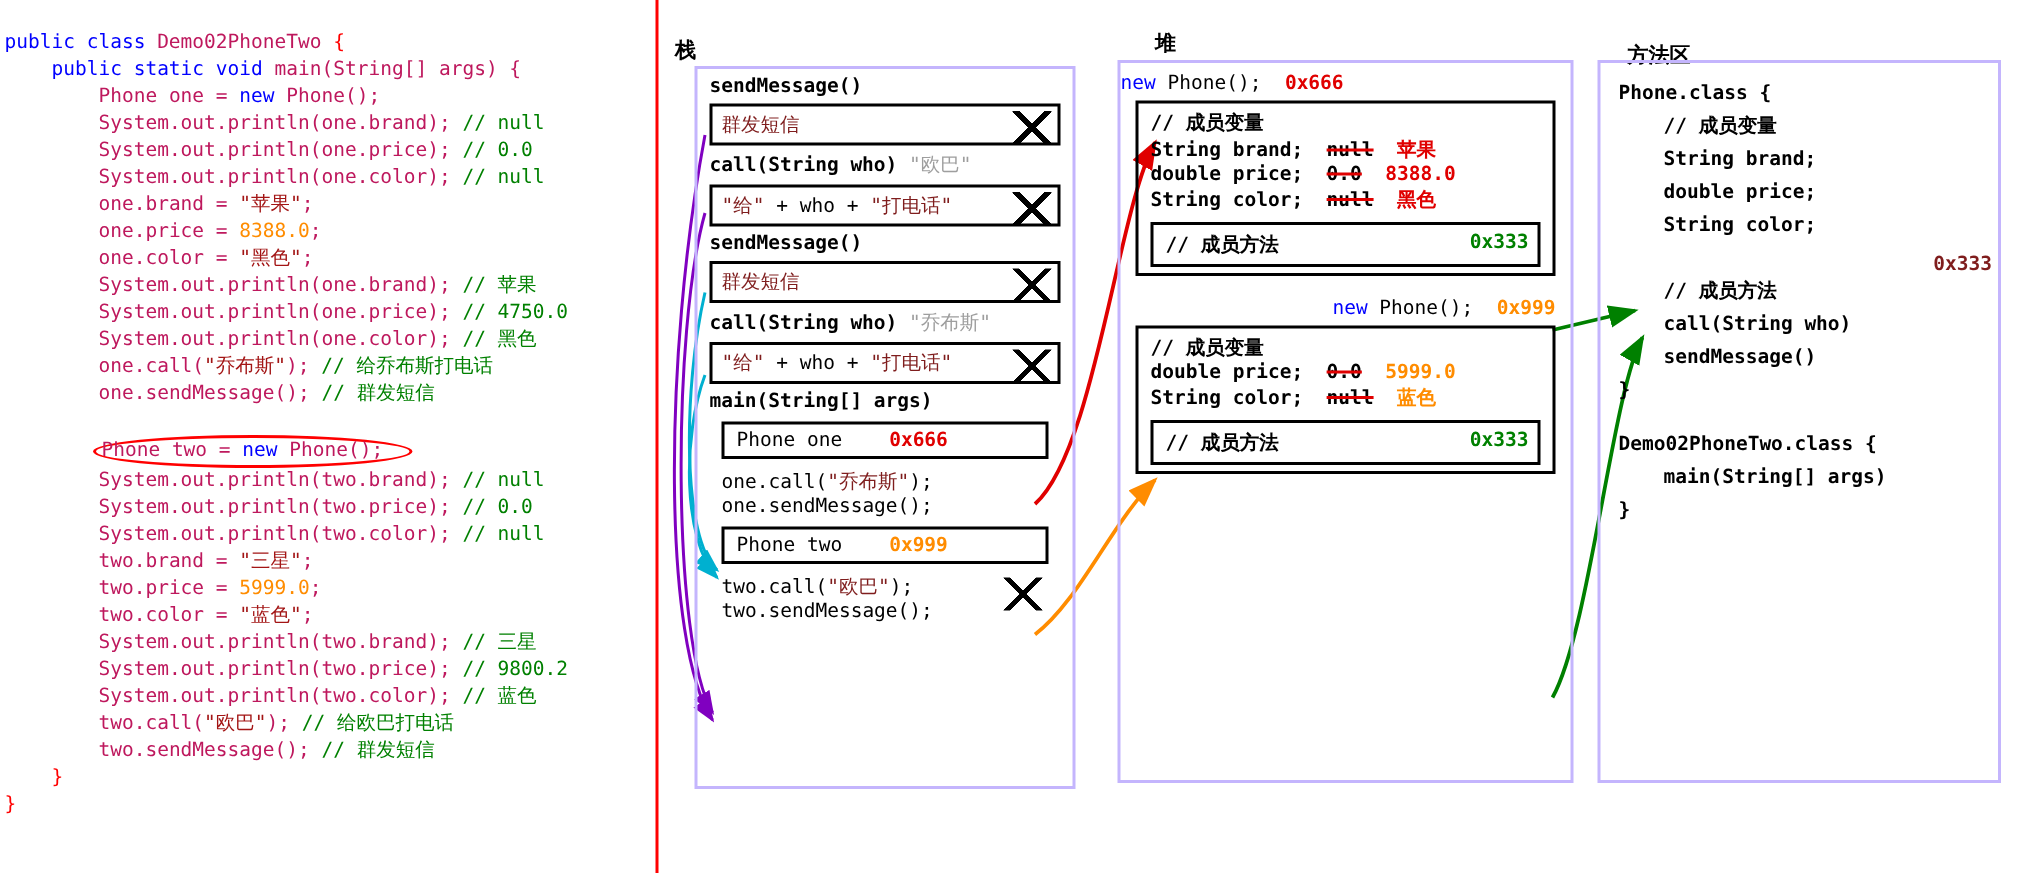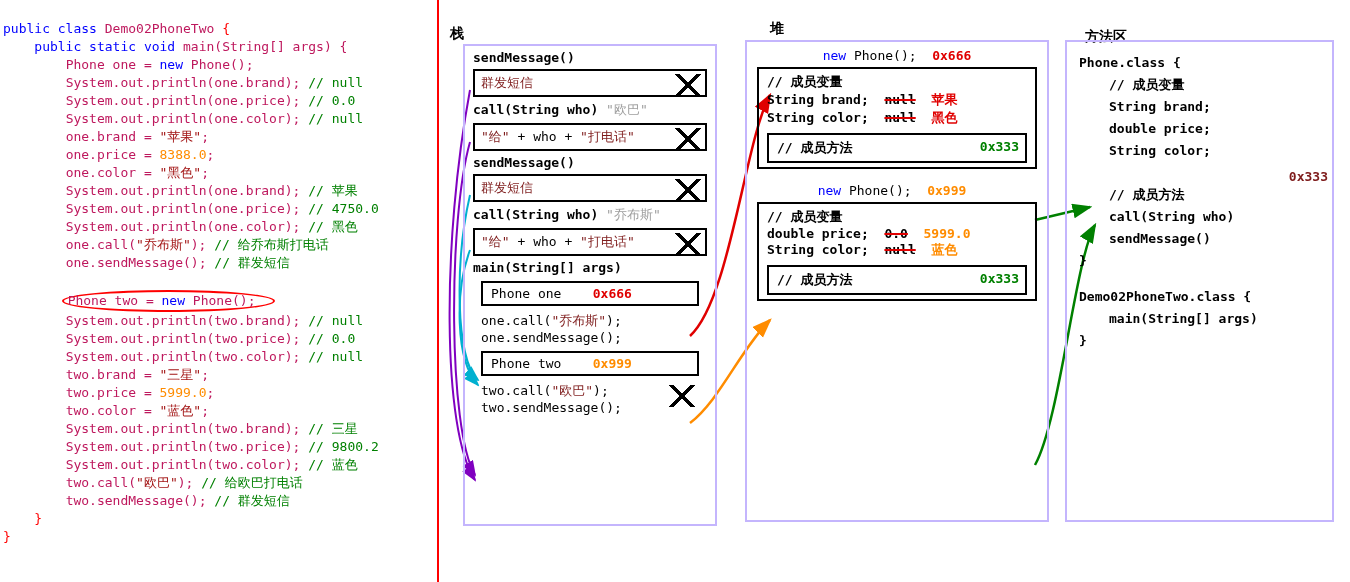--- a/index.html
+++ b/index.html
@@ -135,33 +135,34 @@
     <span>Phone two</span>&nbsp;&nbsp;&nbsp;&nbsp;<span class="orange lbl">0x999</span>
   </div>
 
   <div class="cross" style="margin:4px 16px;position:relative;padding-right:30px">
     <span>two.call(</span><span class="green">"欧巴"</span><span>);</span><br>
     <span>two.sendMessage();</span>
   </div>
 </div>
 
 <div class="frame" style="left:745px;top:40px;width:300px;height:478px">
-  <div style="text-align:center;margin:6px 0 2px 0">
+  <div style="text-align:left;margin:6px 0 2px 0">
     <span class="blue">new</span><span> Phone();</span>&nbsp;&nbsp;<span class="red lbl">0x666</span>
   </div>
   <div class="heapblock" style="margin:4px 10px">
     <div class="lbl">// 成员变量</div>
     <div><span class="lbl">String brand;</span>&nbsp;&nbsp;<span class="strike lbl">null</span>&nbsp;&nbsp;<span class="red lbl">苹果</span></div>
+    <div><span class="lbl">double price;</span>&nbsp;&nbsp;<span class="strike lbl">0.0</span>&nbsp;&nbsp;<span class="red lbl">8388.0</span></div>
     <div><span class="lbl">String color;</span>&nbsp;&nbsp;<span class="strike lbl">null</span>&nbsp;&nbsp;<span class="red lbl">黑色</span></div>
     <div class="heapblock method-box" style="margin:6px 0 0 0">
       <span class="lbl">// 成员方法</span><span class="addr">0x333</span>
     </div>
   </div>
 
-  <div style="text-align:center;margin:14px 10px 2px 0">
+  <div style="text-align:right;margin:14px 10px 2px 0">
     <span class="blue">new</span><span> Phone();</span>&nbsp;&nbsp;<span class="orange lbl">0x999</span>
   </div>
   <div class="heapblock" style="margin:4px 10px">
     <div class="lbl">// 成员变量</div>
     <div><span class="lbl">double price;</span>&nbsp;&nbsp;<span class="strike lbl">0.0</span>&nbsp;&nbsp;<span class="orange lbl">5999.0</span></div>
     <div><span class="lbl">String color;</span>&nbsp;&nbsp;<span class="strike lbl">null</span>&nbsp;&nbsp;<span class="orange lbl">蓝色</span></div>
     <div class="heapblock method-box" style="margin:6px 0 0 0">
       <span class="lbl">// 成员方法</span><span class="addr">0x333</span>
     </div>
   </div>

